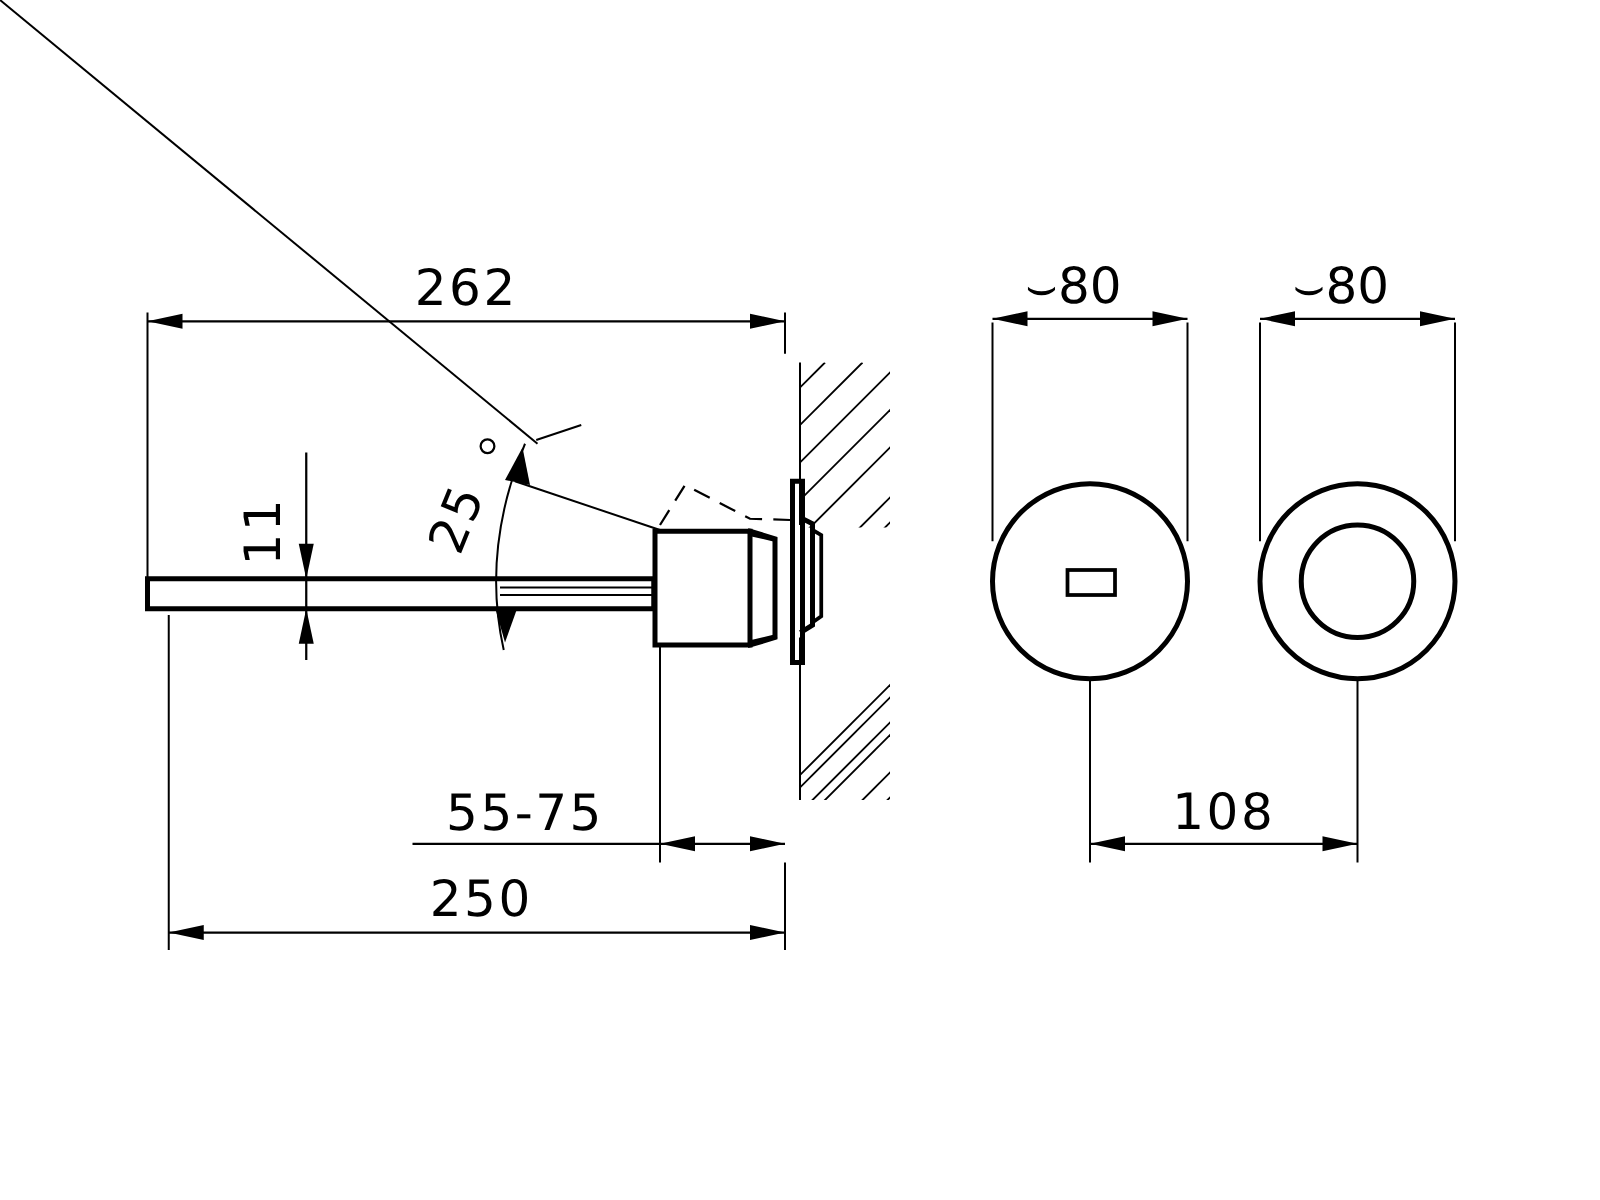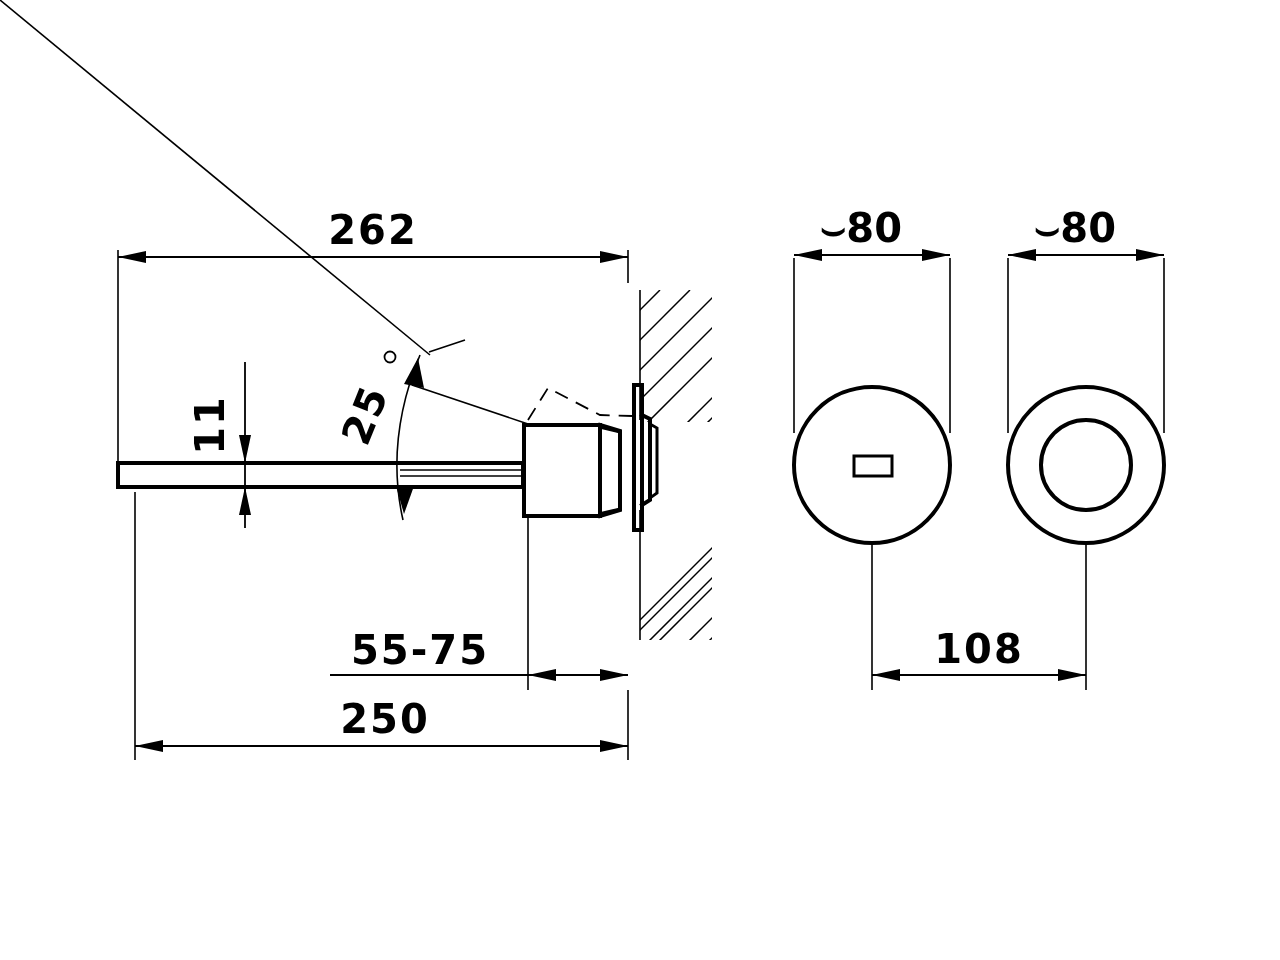--- a/index.html
+++ b/index.html
@@ -12,21 +12,20 @@
     width: 1280px;
     height: 960px;
     overflow: hidden;
     font-family: "DejaVu Sans", sans-serif;
   }
   #drawing-root {
     position: relative;
     width: 1020px;
     height: 960px;
     background: #ffffff;
-    font-weight: bold;
   }
   svg#technical-drawing {
     display: block;
     width: 1280px;
     height: 960px;
     background: #ffffff;
   }
   .obj-line {
     stroke: #000000;
     stroke-width: 4;

